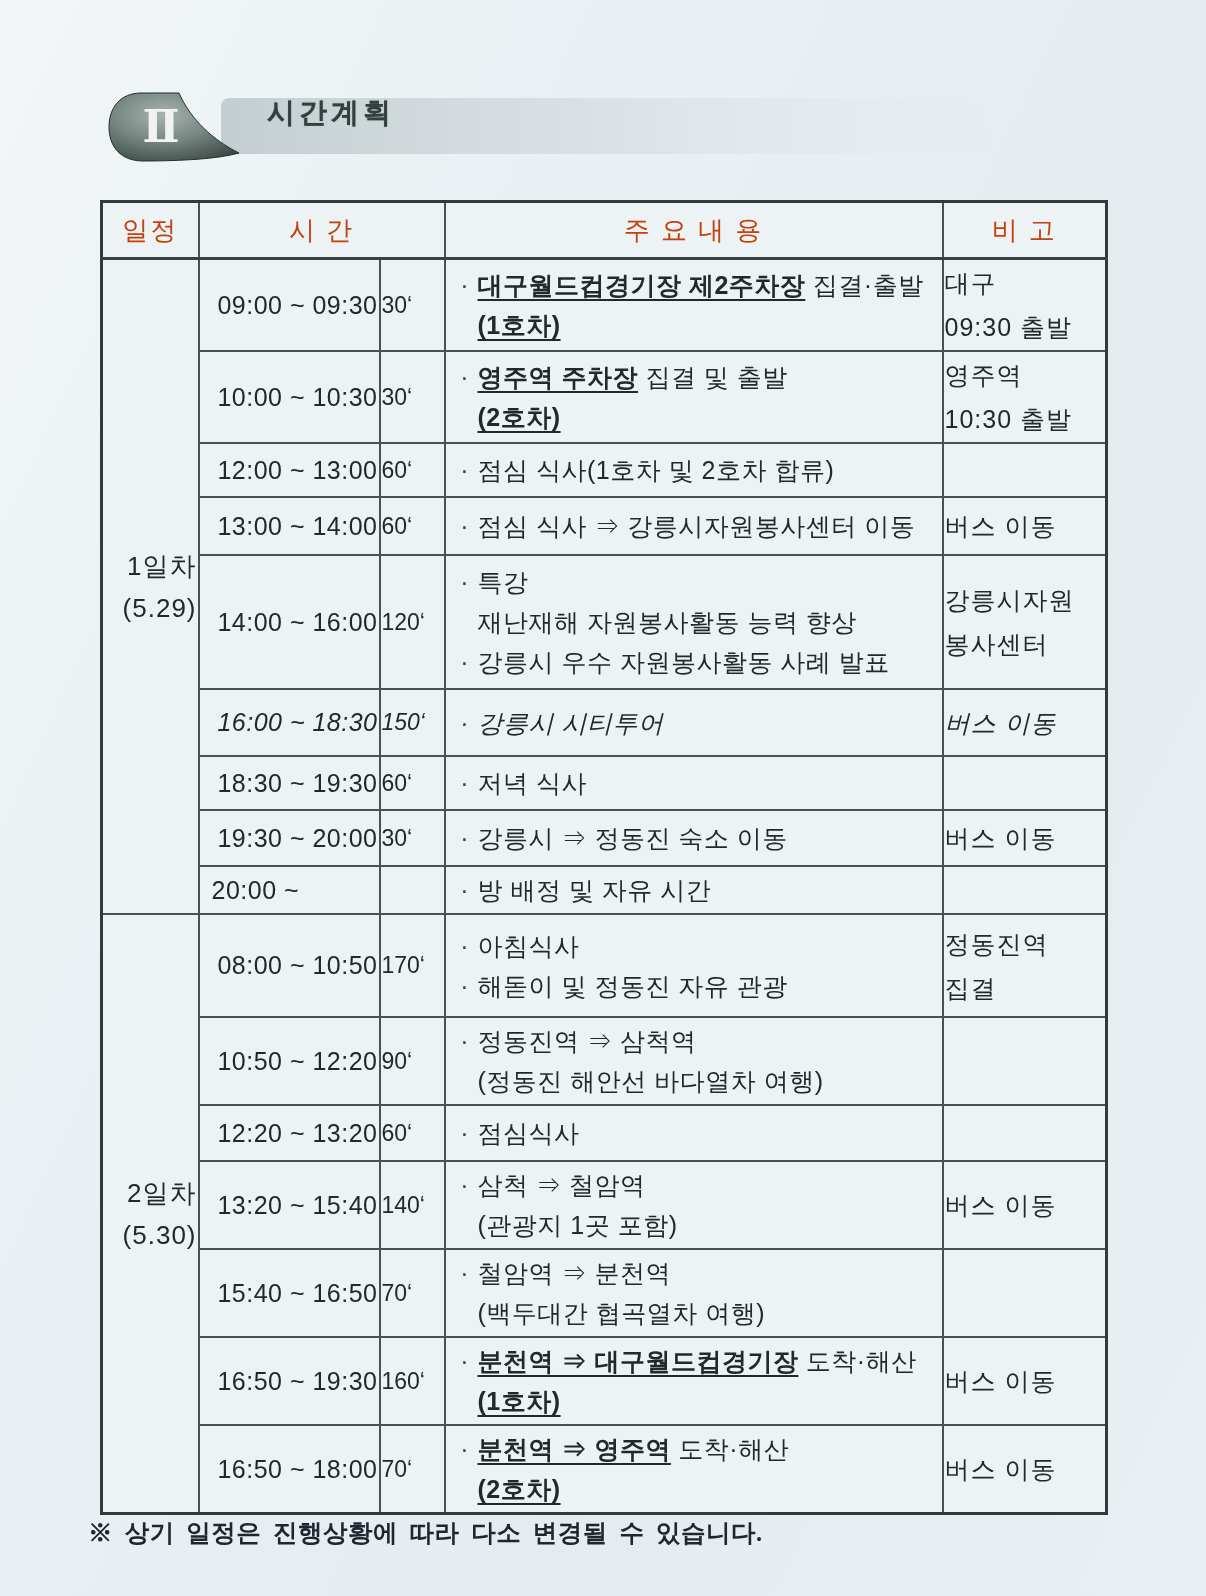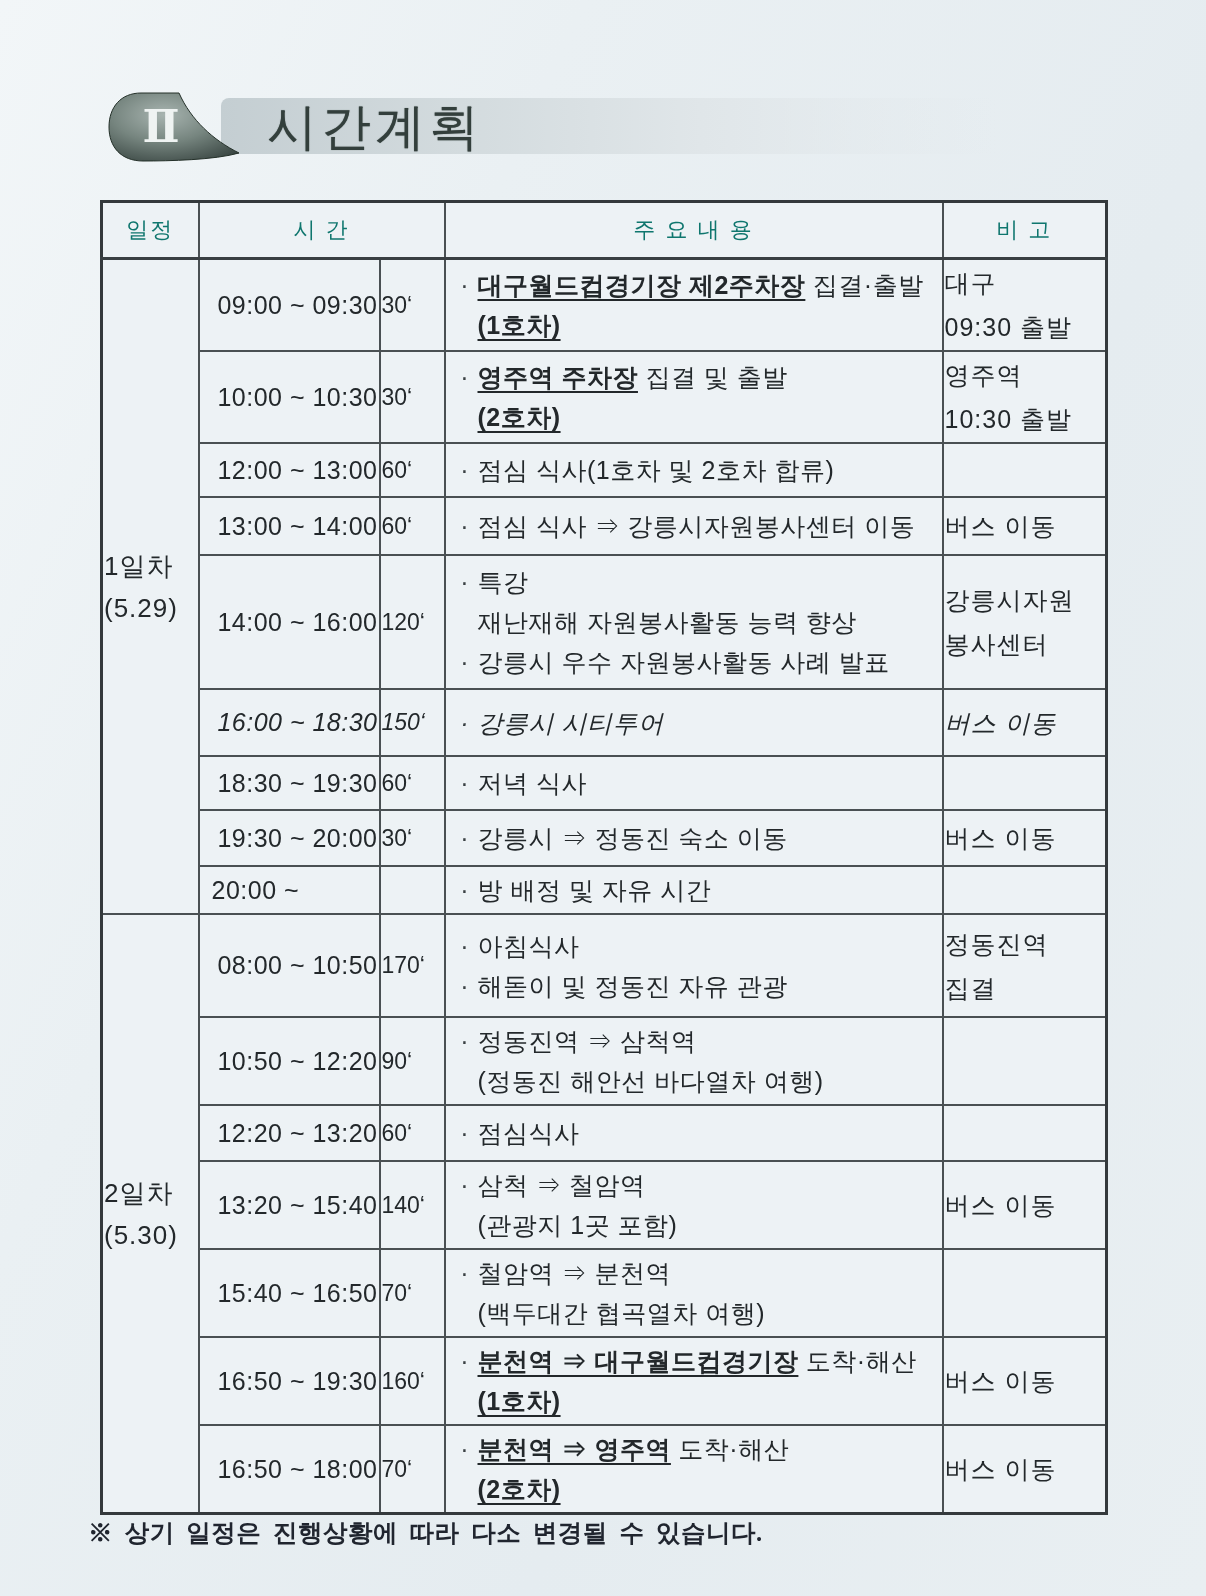--- a/index.html
+++ b/index.html
@@ -24,43 +24,43 @@
     position:absolute;left:118px;top:12px;width:800px;height:56px;border-radius:8px;
     background:linear-gradient(to right,#c4ced2 0%,#d3dbde 30%,#e0e6e9 60%,rgba(224,230,233,0.35) 80%,rgba(224,230,233,0) 97%);
   }
   .badge{position:absolute;left:0;top:0;width:140px;height:80px;}
   .badge text{
     font-family:"DejaVu Serif","Liberation Serif",serif;
     font-weight:bold;font-size:44px;fill:#eff3f2;
   }
   .section-title{
     position:absolute;left:164px;top:8px;
-    font-size:50px;font-weight:400;letter-spacing:4px;
+    font-size:28px;font-weight:700;letter-spacing:4px;
     color:var(--c-title,#333f3c);
     text-shadow:0 0 1px rgba(51,63,60,.65);
     white-space:nowrap;
   }
 
   
   table.schedule{
     position:absolute;left:100px;top:200px;
     width:1005px;table-layout:fixed;border-collapse:collapse;
     background:var(--c-table_bg,#edf2f5);
     border:3px solid var(--c-grid_outer,#34393c);
   }
   table.schedule th, table.schedule td{
     border:2px solid var(--c-grid,#4a5053);
     overflow:hidden;
   }
   thead th{
-    height:52px;font-size:22px;font-weight:500;letter-spacing:2px;
+    height:52px;font-size:26px;font-weight:500;letter-spacing:2px;
     border-bottom:3px solid #393f42 !important;
-    color:#0f766e;
-  }
-  td.day-cell{text-align:left;font-size:26px;line-height:42px;letter-spacing:1px;}
+    color:#c2410c;
+  }
+  td.day-cell{text-align:right;font-size:26px;line-height:42px;letter-spacing:1px;}
   td.time-cell{text-align:right;font-size:25px;letter-spacing:.5px;white-space:nowrap;}
   td.time-cell.left{text-align:left;padding-left:12px;}
   td.dur-cell{text-align:left;font-size:23px;}
   td.content-cell{padding:3px 6px;vertical-align:middle;}
   .line{display:flex;align-items:baseline;line-height:40px;font-size:25px;}
   .bullet{flex:none;width:26px;text-align:center;color:#3a4043;}
   .line-text{flex:1;letter-spacing:.5px;}
   .em{font-weight:700;text-decoration:underline;text-underline-offset:5px;text-decoration-thickness:2px;}
   td.note-cell{text-align:left;font-size:25px;line-height:44px;letter-spacing:1px;}
 

